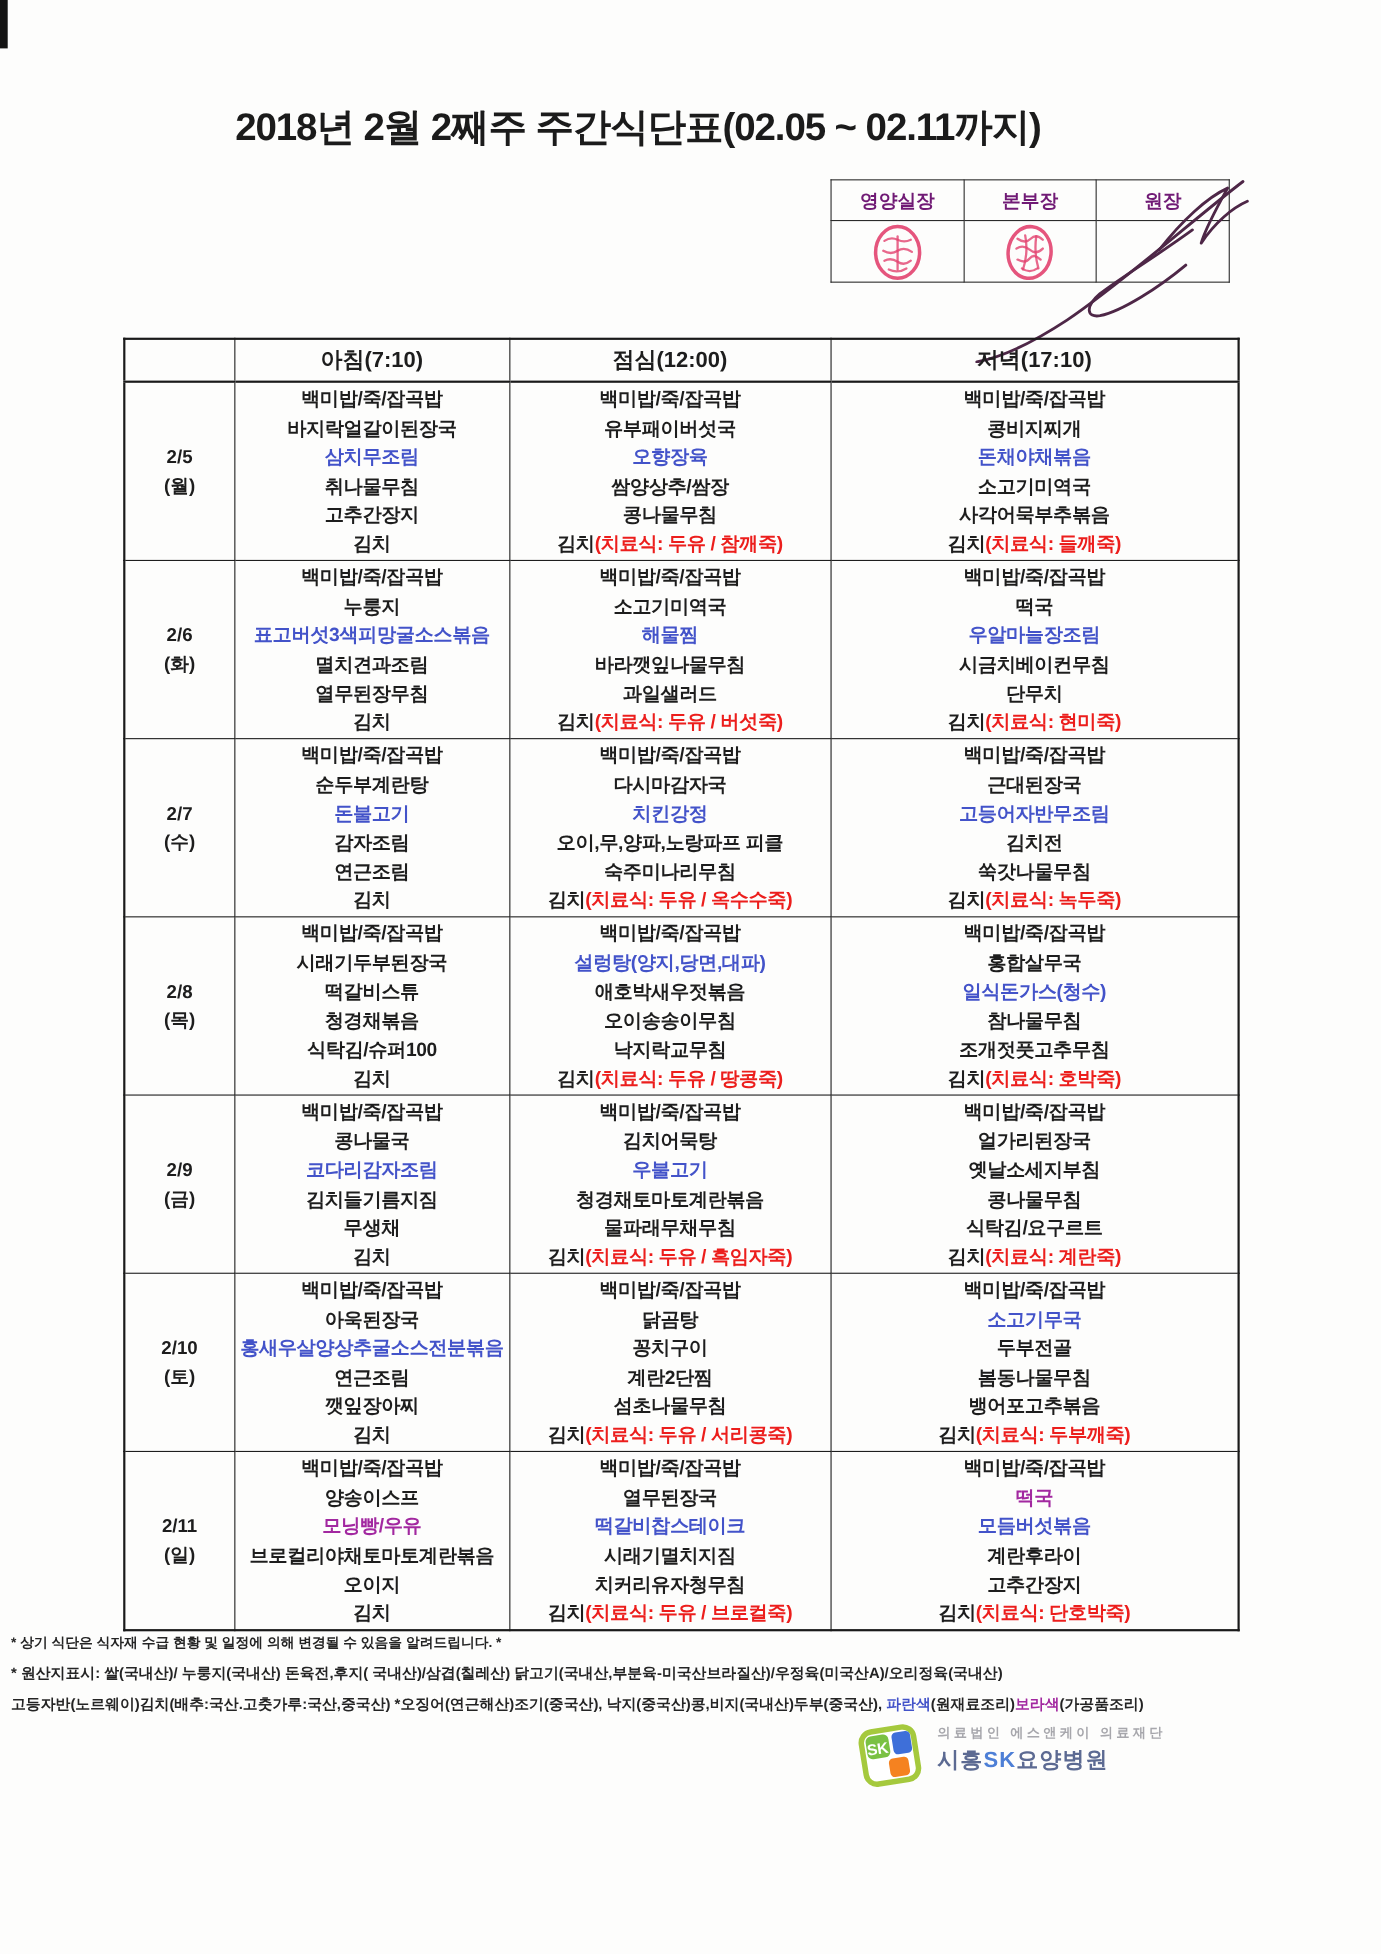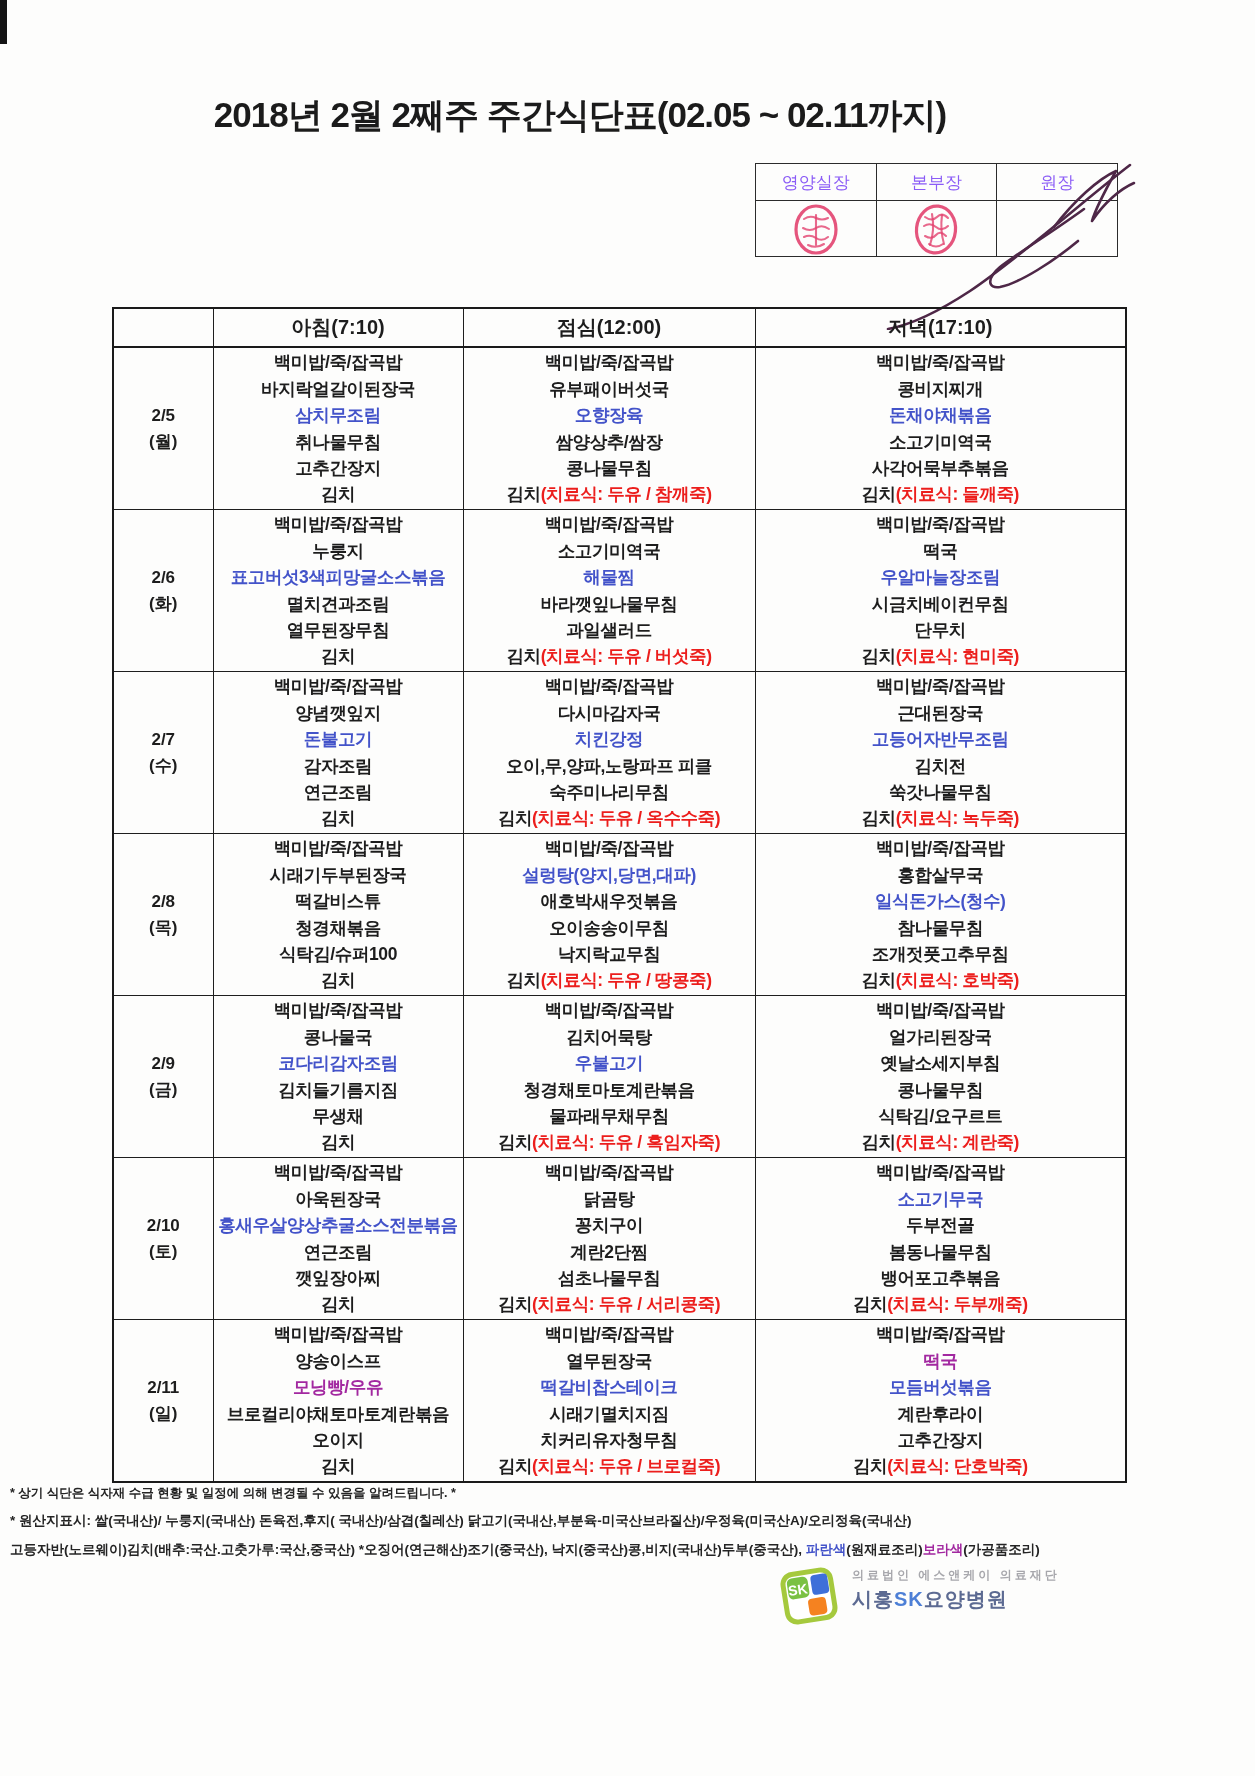--- a/index.html
+++ b/index.html
@@ -18,21 +18,21 @@
     margin:0;text-align:center;
     font-size:35px;font-weight:700;letter-spacing:-1px;color:#1b1b1b;
   }
   
   .approval{
     position:absolute;left:755px;top:163px;width:363px;
     border-collapse:collapse;table-layout:fixed;
   }
   .approval th,.approval td{
     border:1.6px solid #2b2b2b;text-align:center;vertical-align:middle;
-    font-size:17px;font-weight:400;color:#8b5cf6;padding:0;
+    font-size:17px;font-weight:700;color:#701a75;padding:0;
   }
   .approval th{height:36px;}
   .approval td{height:55px;}
   .stamp{display:block;margin:1px auto 0;}
   .stamp .ring{fill:none;stroke:var(--stamp-red);stroke-width:3.2;opacity:.9;}
   .stamp .glyph{fill:none;stroke:var(--stamp-red);stroke-width:2.1;opacity:.8;stroke-linecap:round;}
   .signature{position:absolute;left:858px;top:148px;width:300px;height:182px;pointer-events:none;}
   .signature path{fill:none;stroke:var(--sig-ink);stroke-width:2.6;stroke-linecap:round;stroke-linejoin:round;}
   
   .menu{
@@ -197,21 +197,21 @@
             <div class="menu-line">김치<span class="note">(치료식: 현미죽)</span></div>
           </td>
         </tr>
         <tr>
           <td class="day-cell">
             <div>2/7</div>
             <div>(수)</div>
           </td>
           <td class="meal-cell">
             <div class="menu-line">백미밥/죽/잡곡밥</div>
-            <div class="menu-line">양념깻잎지</div>
+            <div class="menu-line">순두부계란탕</div>
             <div class="menu-line blue">돈불고기</div>
             <div class="menu-line">감자조림</div>
             <div class="menu-line">연근조림</div>
             <div class="menu-line">김치</div>
           </td>
           <td class="meal-cell">
             <div class="menu-line">백미밥/죽/잡곡밥</div>
             <div class="menu-line">다시마감자국</div>
             <div class="menu-line blue">치킨강정</div>
             <div class="menu-line">오이,무,양파,노랑파프 피클</div>

